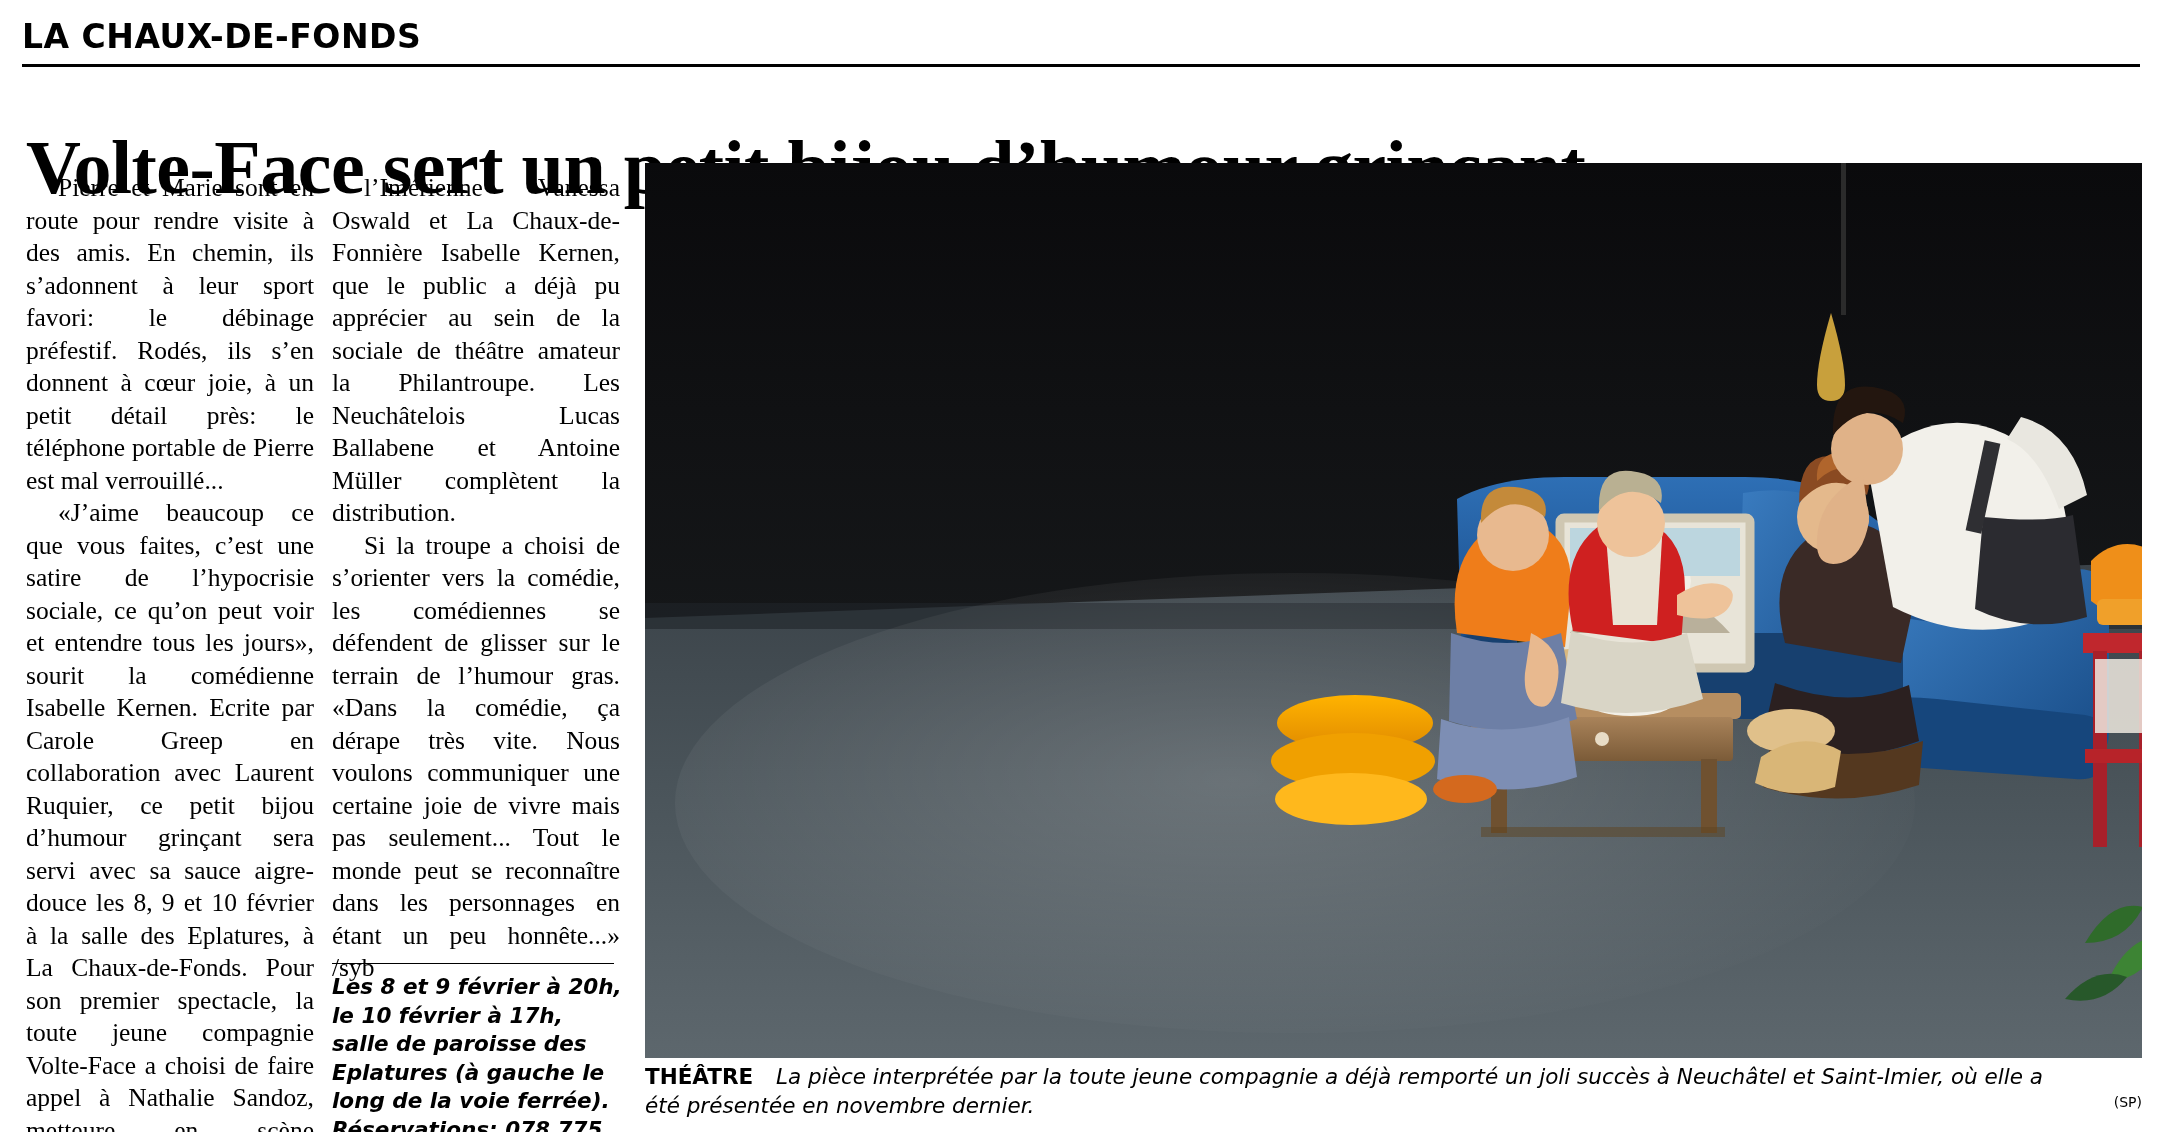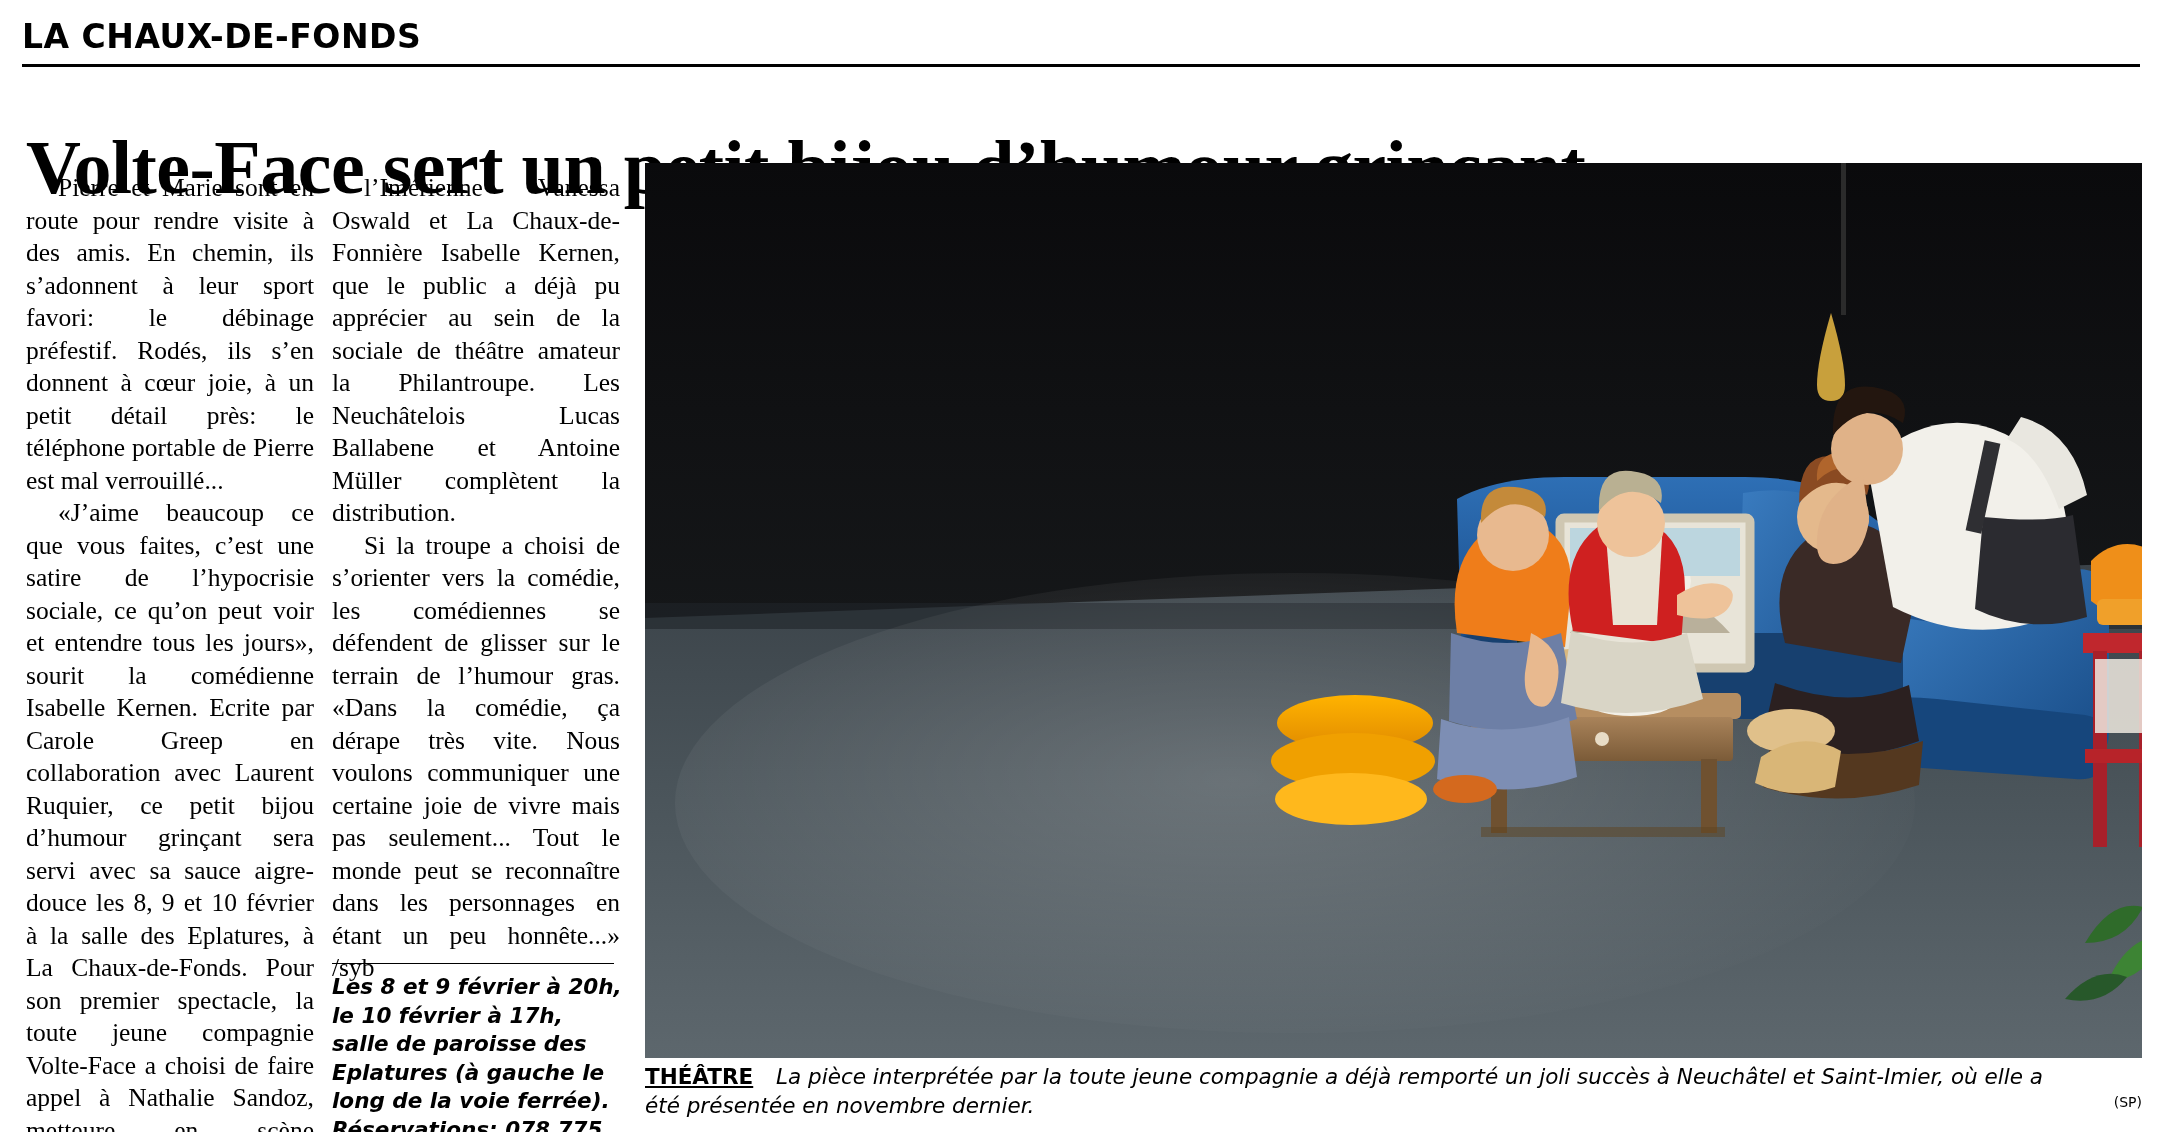--- a/index.html
+++ b/index.html
@@ -115,21 +115,20 @@
     left: 645px;
     top: 1063px;
     width: 1430px;
     font-family: "DejaVu Sans", sans-serif;
     font-size: 21.5px;
     line-height: 1.33;
   }
   .caption .lead {
     font-weight: bold;
     font-style: normal;
-    text-decoration: underline;
   }
   .caption .captxt {
     font-style: italic;
     margin-left: 16px;
   }
   .credit {
     position: absolute;
     right: 20px;
     top: 1094px;
     font-family: "DejaVu Sans", sans-serif;

